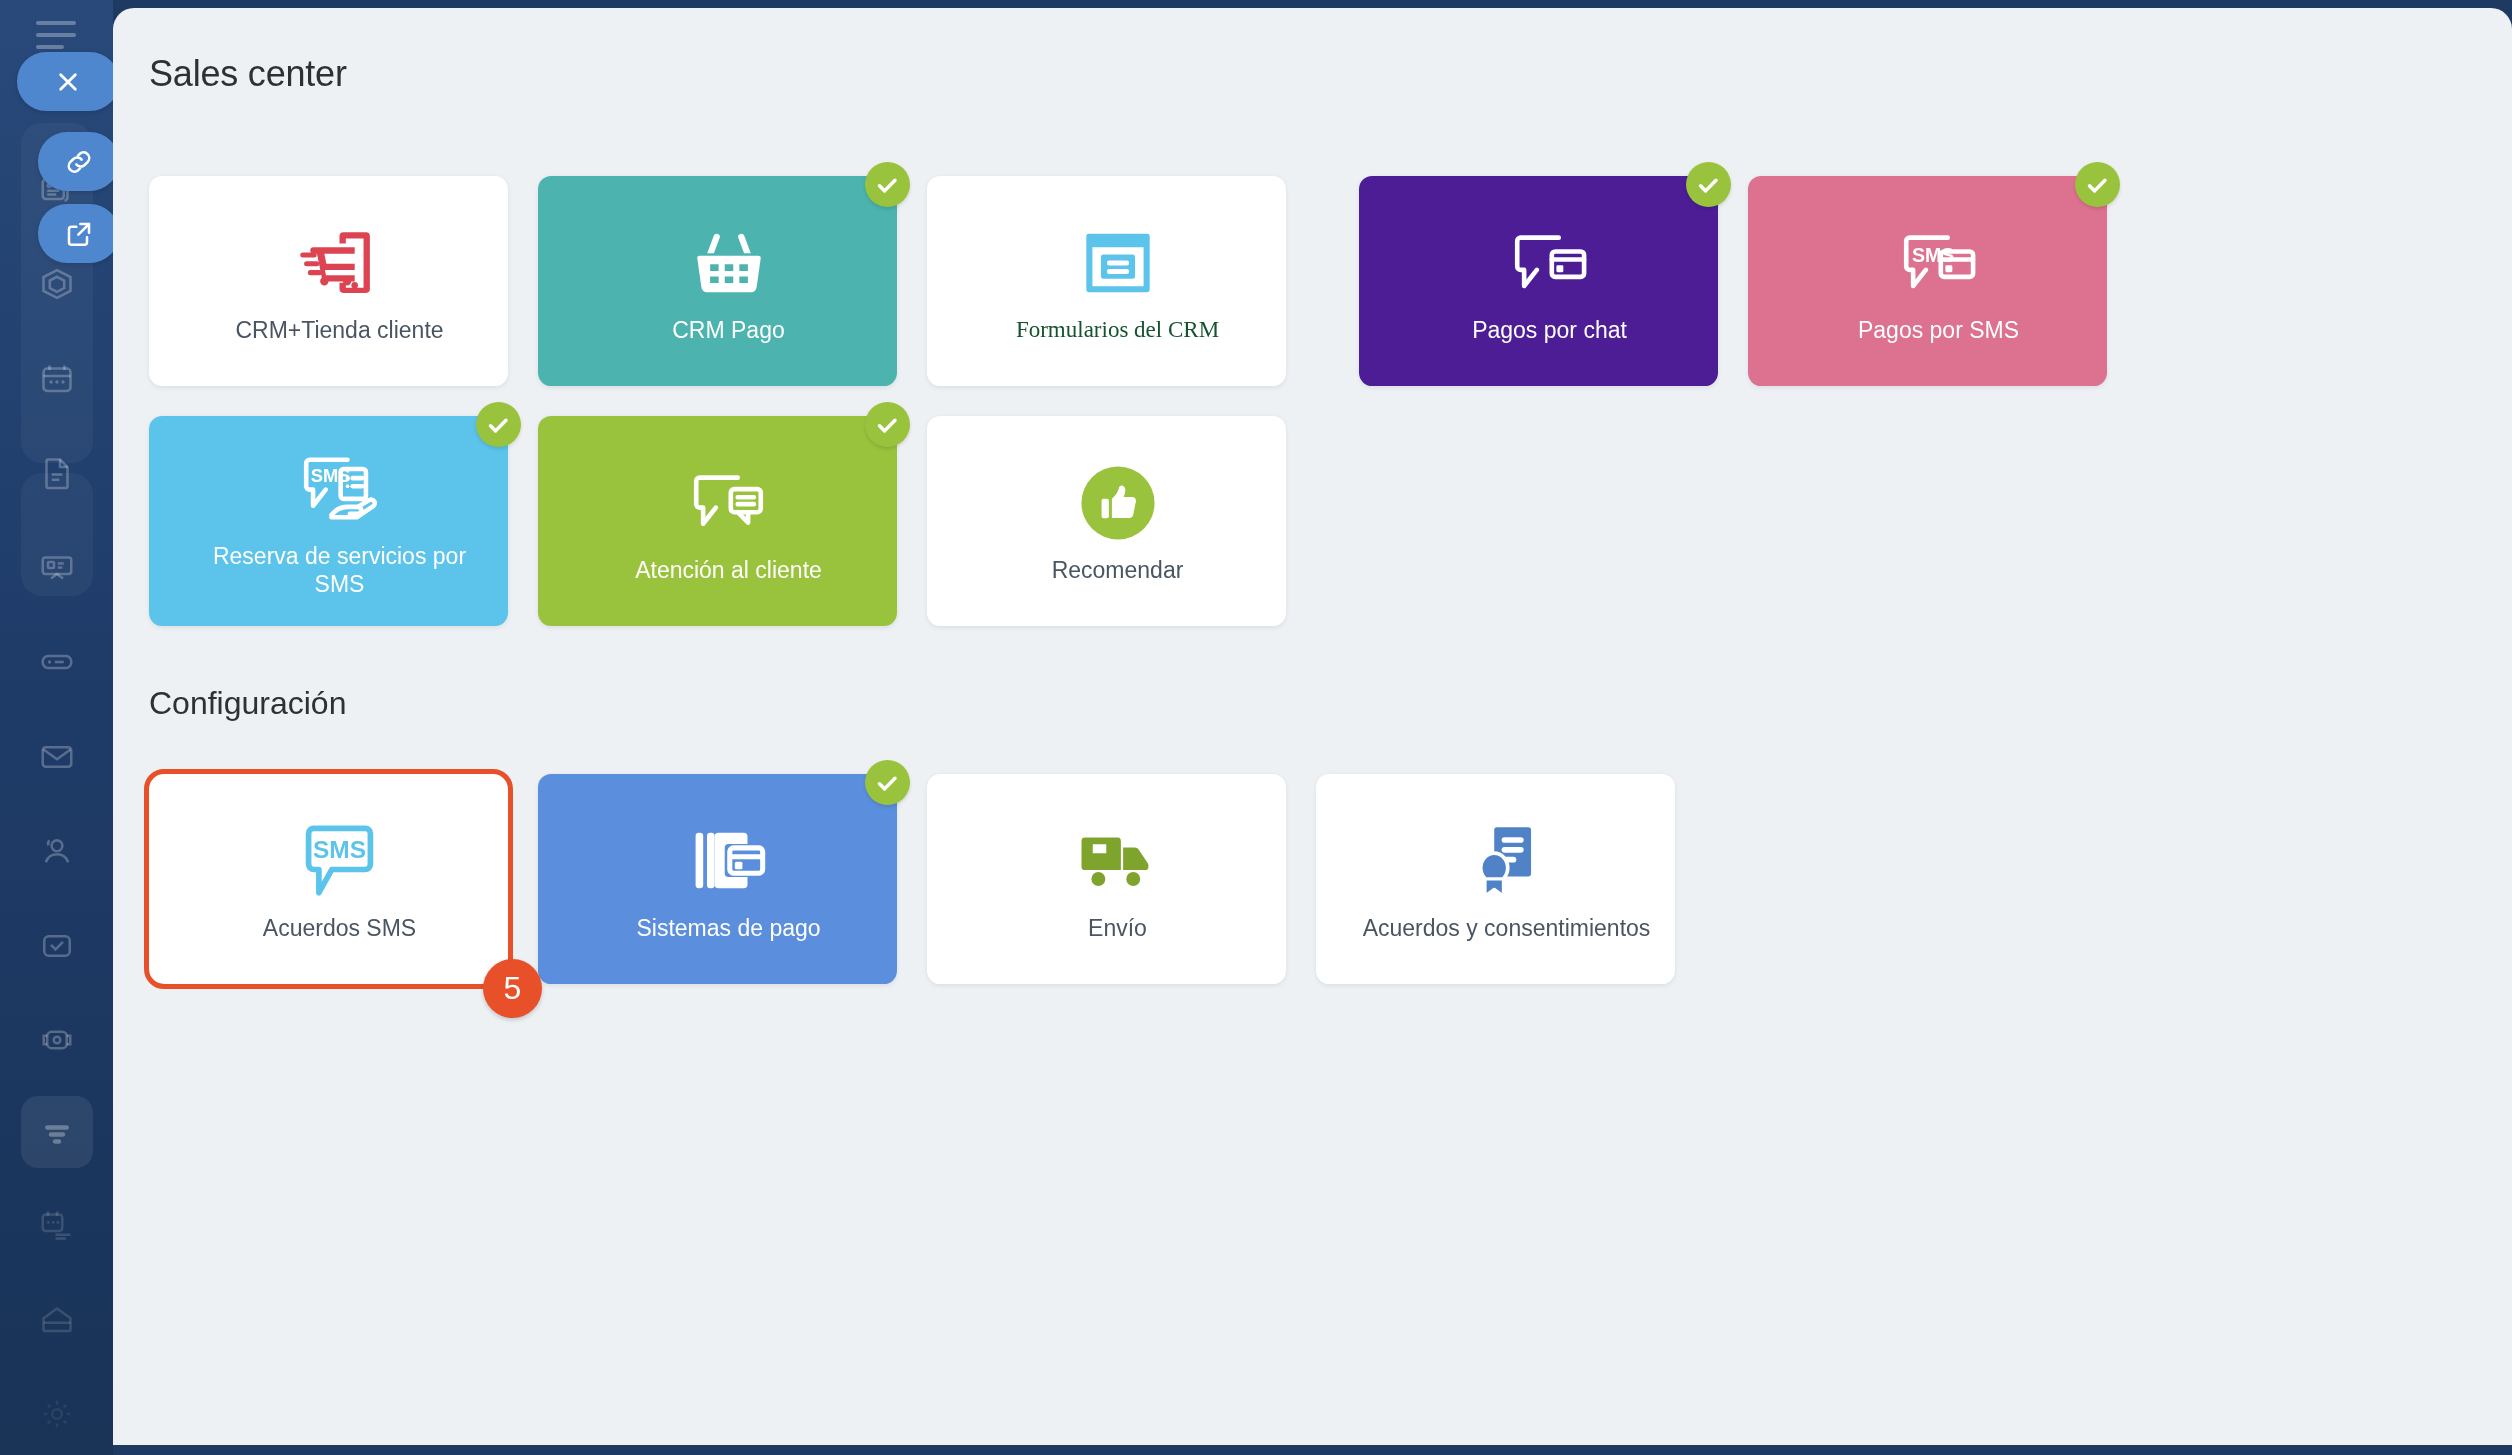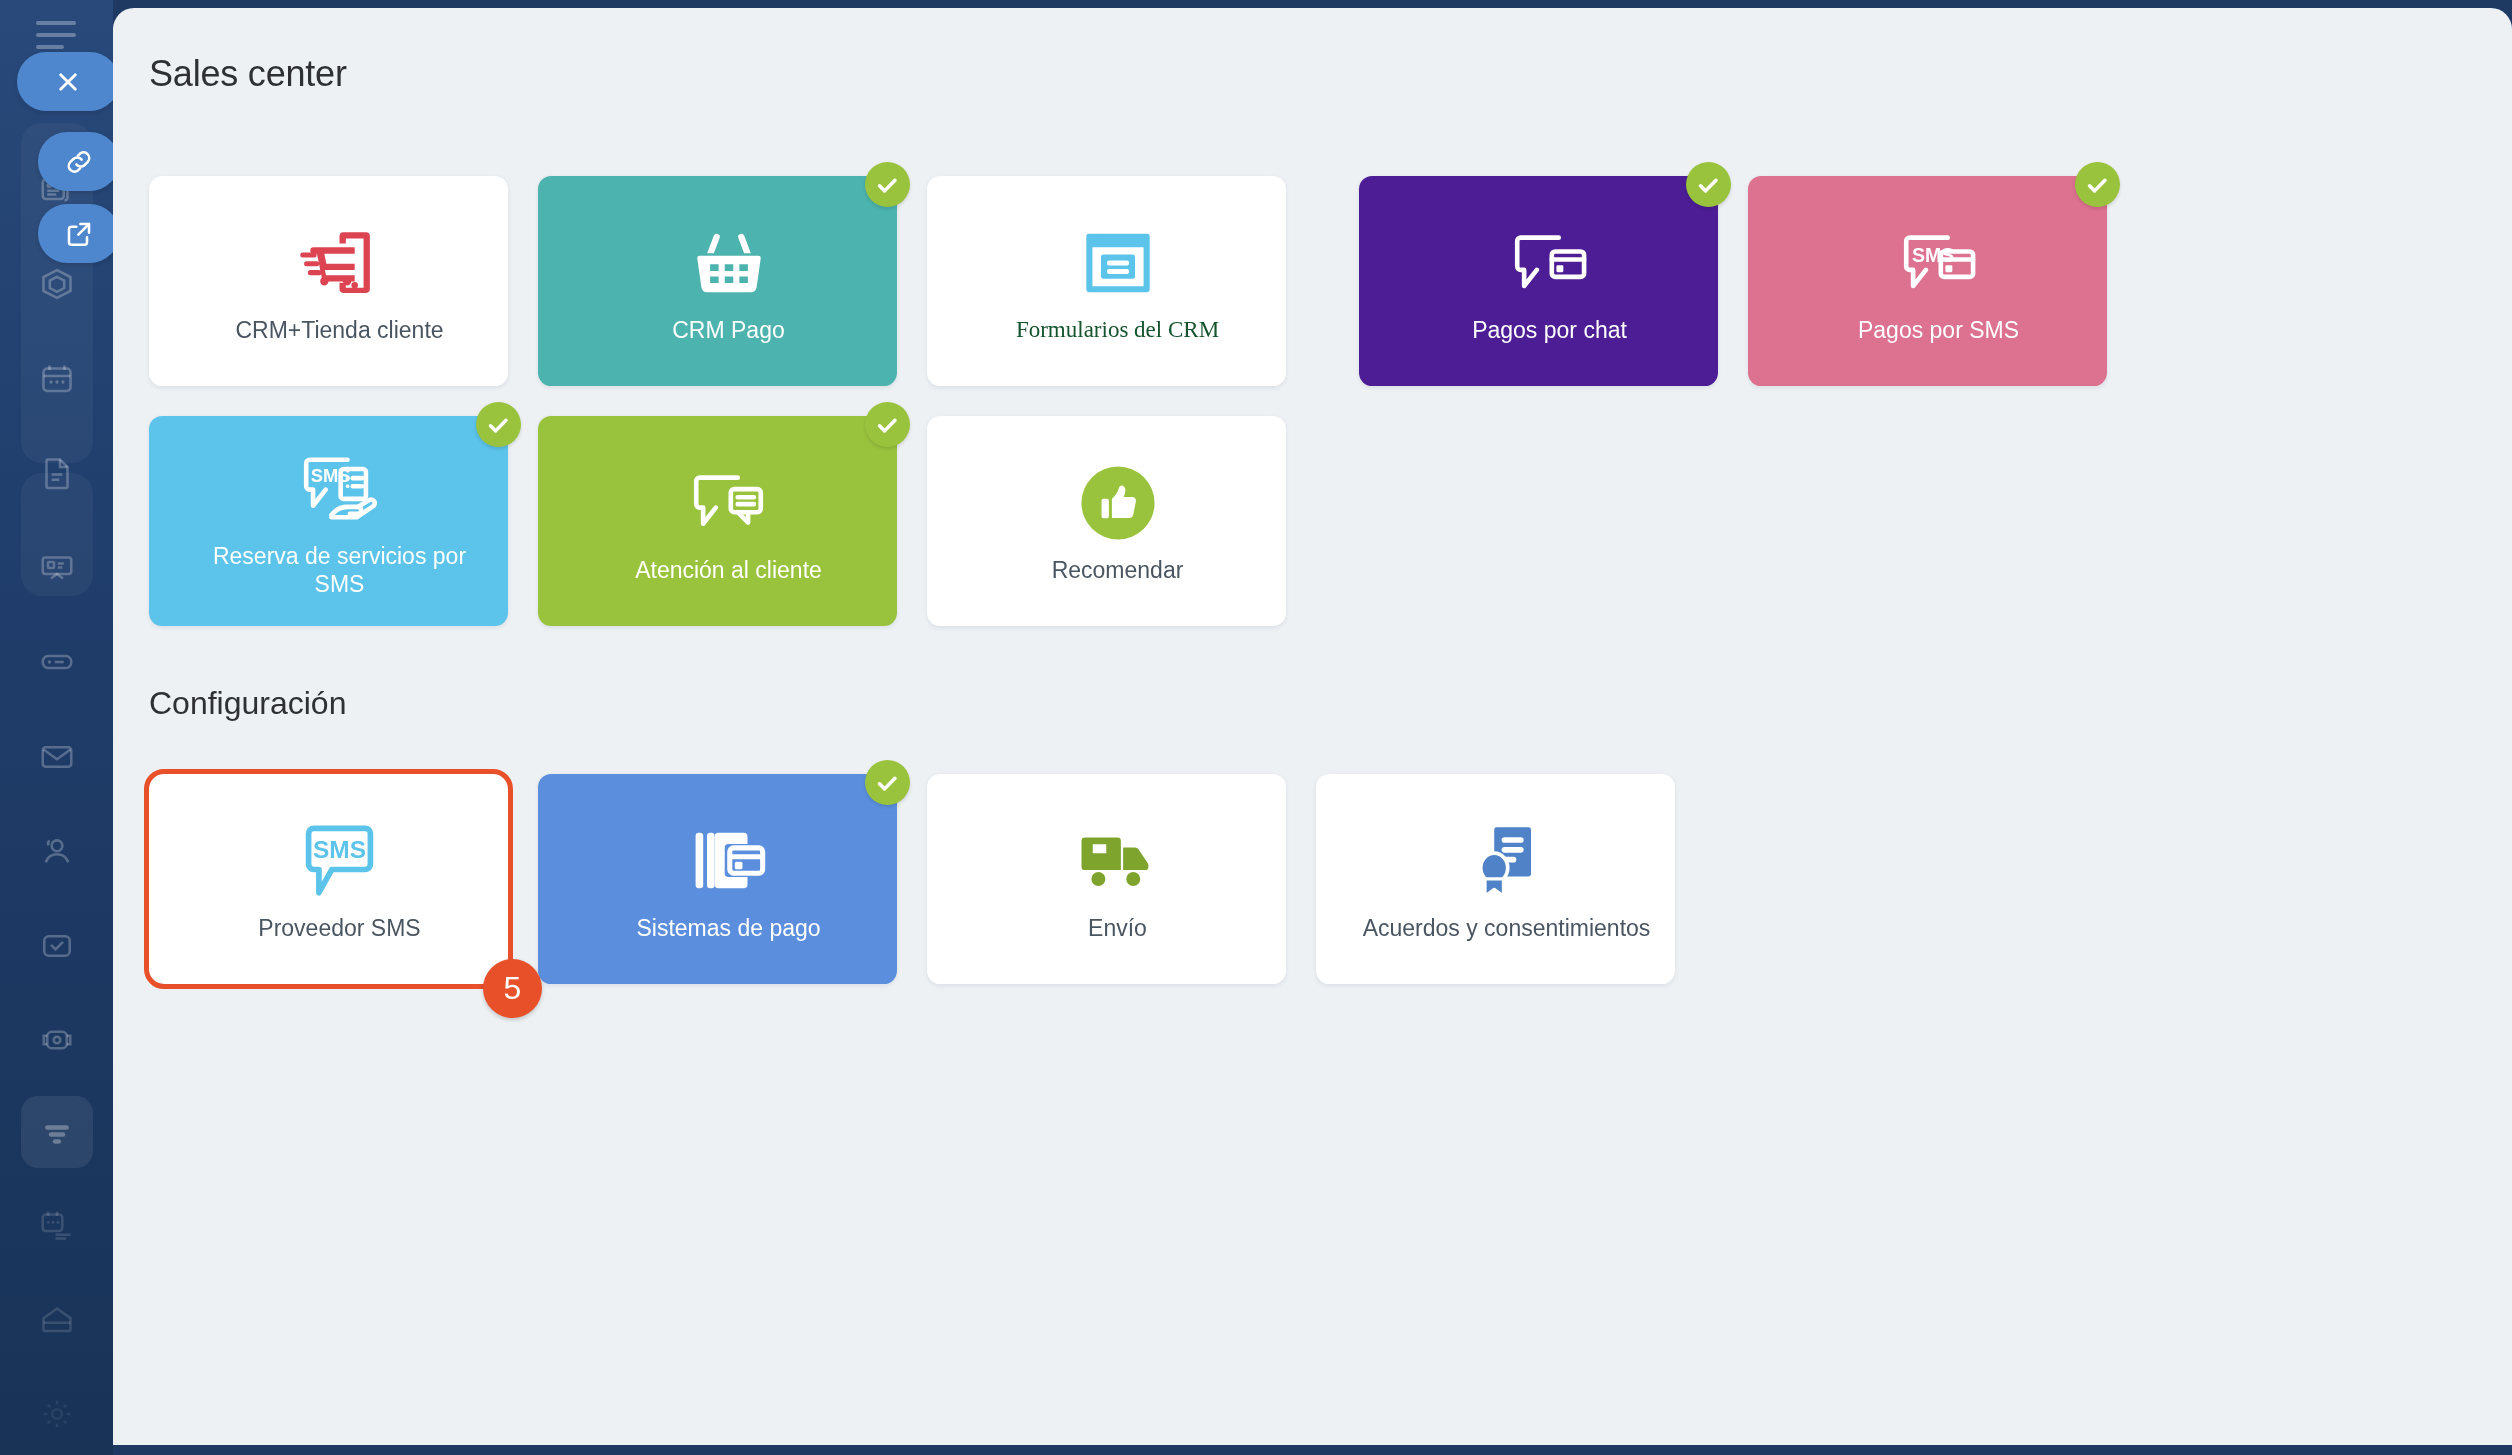--- a/index.html
+++ b/index.html
@@ -480,21 +480,21 @@
   <div id="section-title-config">Configuración</div>
 
   <div class="grid" id="grid-config">
       <div class="card highlighted" style="background: rgb(255, 255, 255);">
         <div class="card-icon" style="color: rgb(92, 195, 234);">
           <svg width="83" height="85" viewBox="0 0 64 66" fill="none" stroke="currentColor" stroke-width="4.4" stroke-linecap="round" stroke-linejoin="round">
             <path d="M12 8h40a4 4 0 0 1 4 4v24a4 4 0 0 1-4 4H26L16 58V40h-4a4 4 0 0 1-4-4V12a4 4 0 0 1 4-4z"></path>
             <text x="32" y="31" text-anchor="middle" font-family="Liberation Sans, sans-serif" font-size="19" font-weight="700" fill="currentColor" stroke="none">SMS</text>
           </svg>
         </div>
-        <div class="card-label" style="color: rgb(74, 85, 98);">Proveedor SMS</div>
+        <div class="card-label" style="color: rgb(74, 85, 98);">Acuerdos SMS</div>
         <div class="count-badge" style="background: rgb(232, 80, 42);">5</div>
       </div>
       <div class="card colored" style="background: rgb(91, 143, 221);">
         <div class="card-icon" style="color: rgb(255, 255, 255);">
           <svg width="81" height="81" viewBox="0 0 64 64" fill="currentColor">
             <rect x="6" y="10" width="6" height="44" rx="2.6"></rect>
             <rect x="15" y="10" width="6" height="44" rx="2.6"></rect>
             <path d="M24 10h20a3 3 0 0 1 3 3v6H32a3 3 0 0 0-3 3v20a3 3 0 0 0 3 3h15v6a3 3 0 0 1-3 3H24a3 3 0 0 1-3-3V13a3 3 0 0 1 3-3z"></path>
             <rect x="33" y="22" width="26" height="20" rx="3" fill="none" stroke="currentColor" stroke-width="4"></rect>
             <path d="M33 29h26" stroke="currentColor" stroke-width="4" fill="none"></path>

